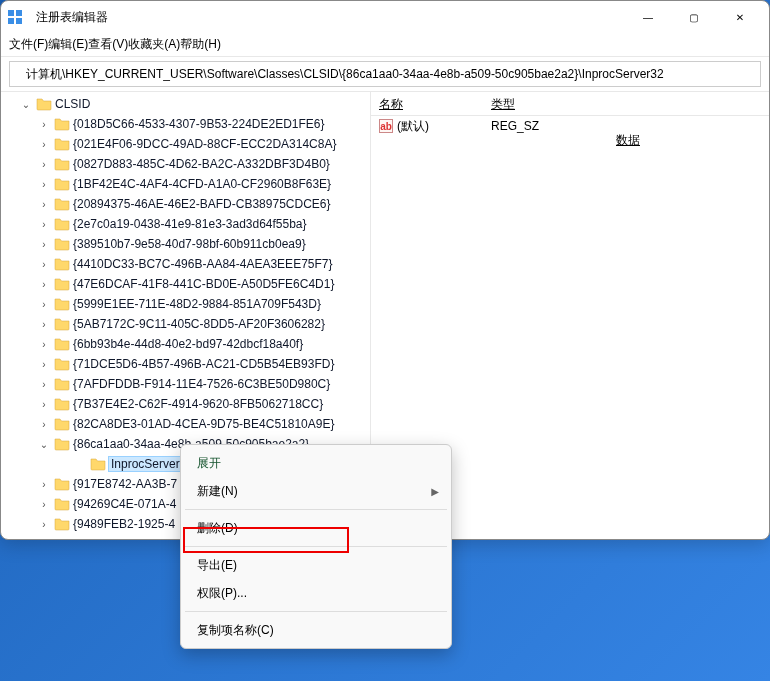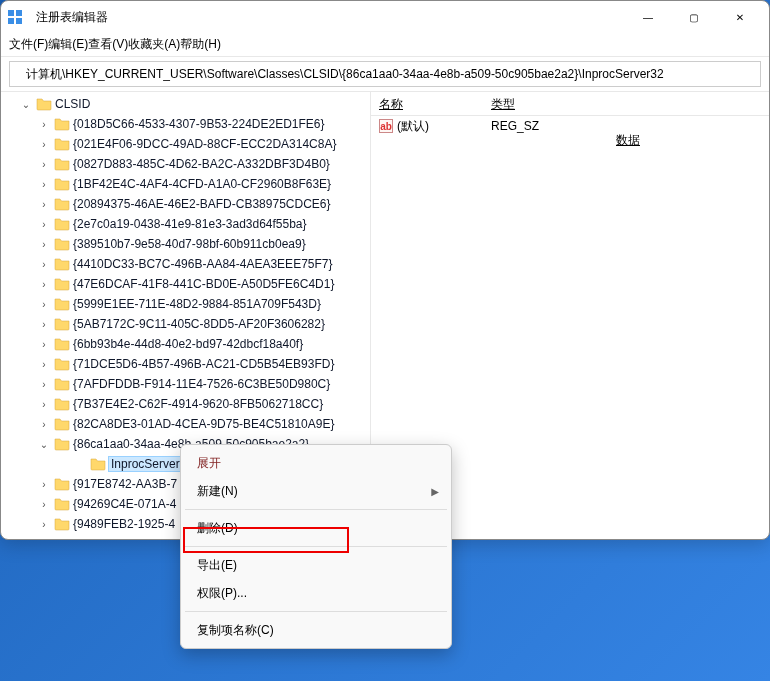--- a/index.html
+++ b/index.html
@@ -28,21 +28,21 @@
 .list-header .col { font-size: 12px; padding: 4px 8px; color: #000; border-right: 1px solid transparent; text-decoration: underline; }
 .list-body { flex: 1; }
 .list-row { display: flex; align-items: center; height: 20px; font-size: 12px; }
 .list-row .cell { padding: 0 8px; color: #000; display: flex; align-items: center; gap: 4px; }
 .col-name { width: 112px; }
 .col-type { width: 125px; }
 .col-data { flex: 1; margin-top: 36px; }
 .val-icon { width: 14px; height: 14px; border: 1px solid #c88; background: #fff7f4; display: flex; align-items: center; justify-content: center; font-size: 10px; color: #d33; font-weight: bold; }
 .ctxmenu { position: absolute; top: 444px; left: 180px; width: 272px; background: #f9f9f9; border: 1px solid #ccc; border-radius: 6px; box-shadow: 0 6px 18px rgba(0,0,0,0.25); padding: 4px 0; font-size: 12px; }
 .ctxmenu .cmi { height: 28px; display: flex; align-items: center; padding: 0 16px; color: #000; position: relative; }
-.ctxmenu .cmi.disabled { color: #7f1d1d; }
+.ctxmenu .cmi.disabled { color: #14532d; }
 .ctxmenu .cmi .arrow { position: absolute; right: 12px; color: #666; font-size: 10px; }
 .ctxmenu .sep { height: 1px; background: #ddd; margin: 4px 4px; }
 .highlight-box { position: absolute; top: 527px; left: 183px; width: 166px; height: 26px; border: 2px solid #e00; pointer-events: none; }
 .folder svg { display: block; }
 </style>
 </head>
 <body>
 
 <div class="window">
   <div class="titlebar">

